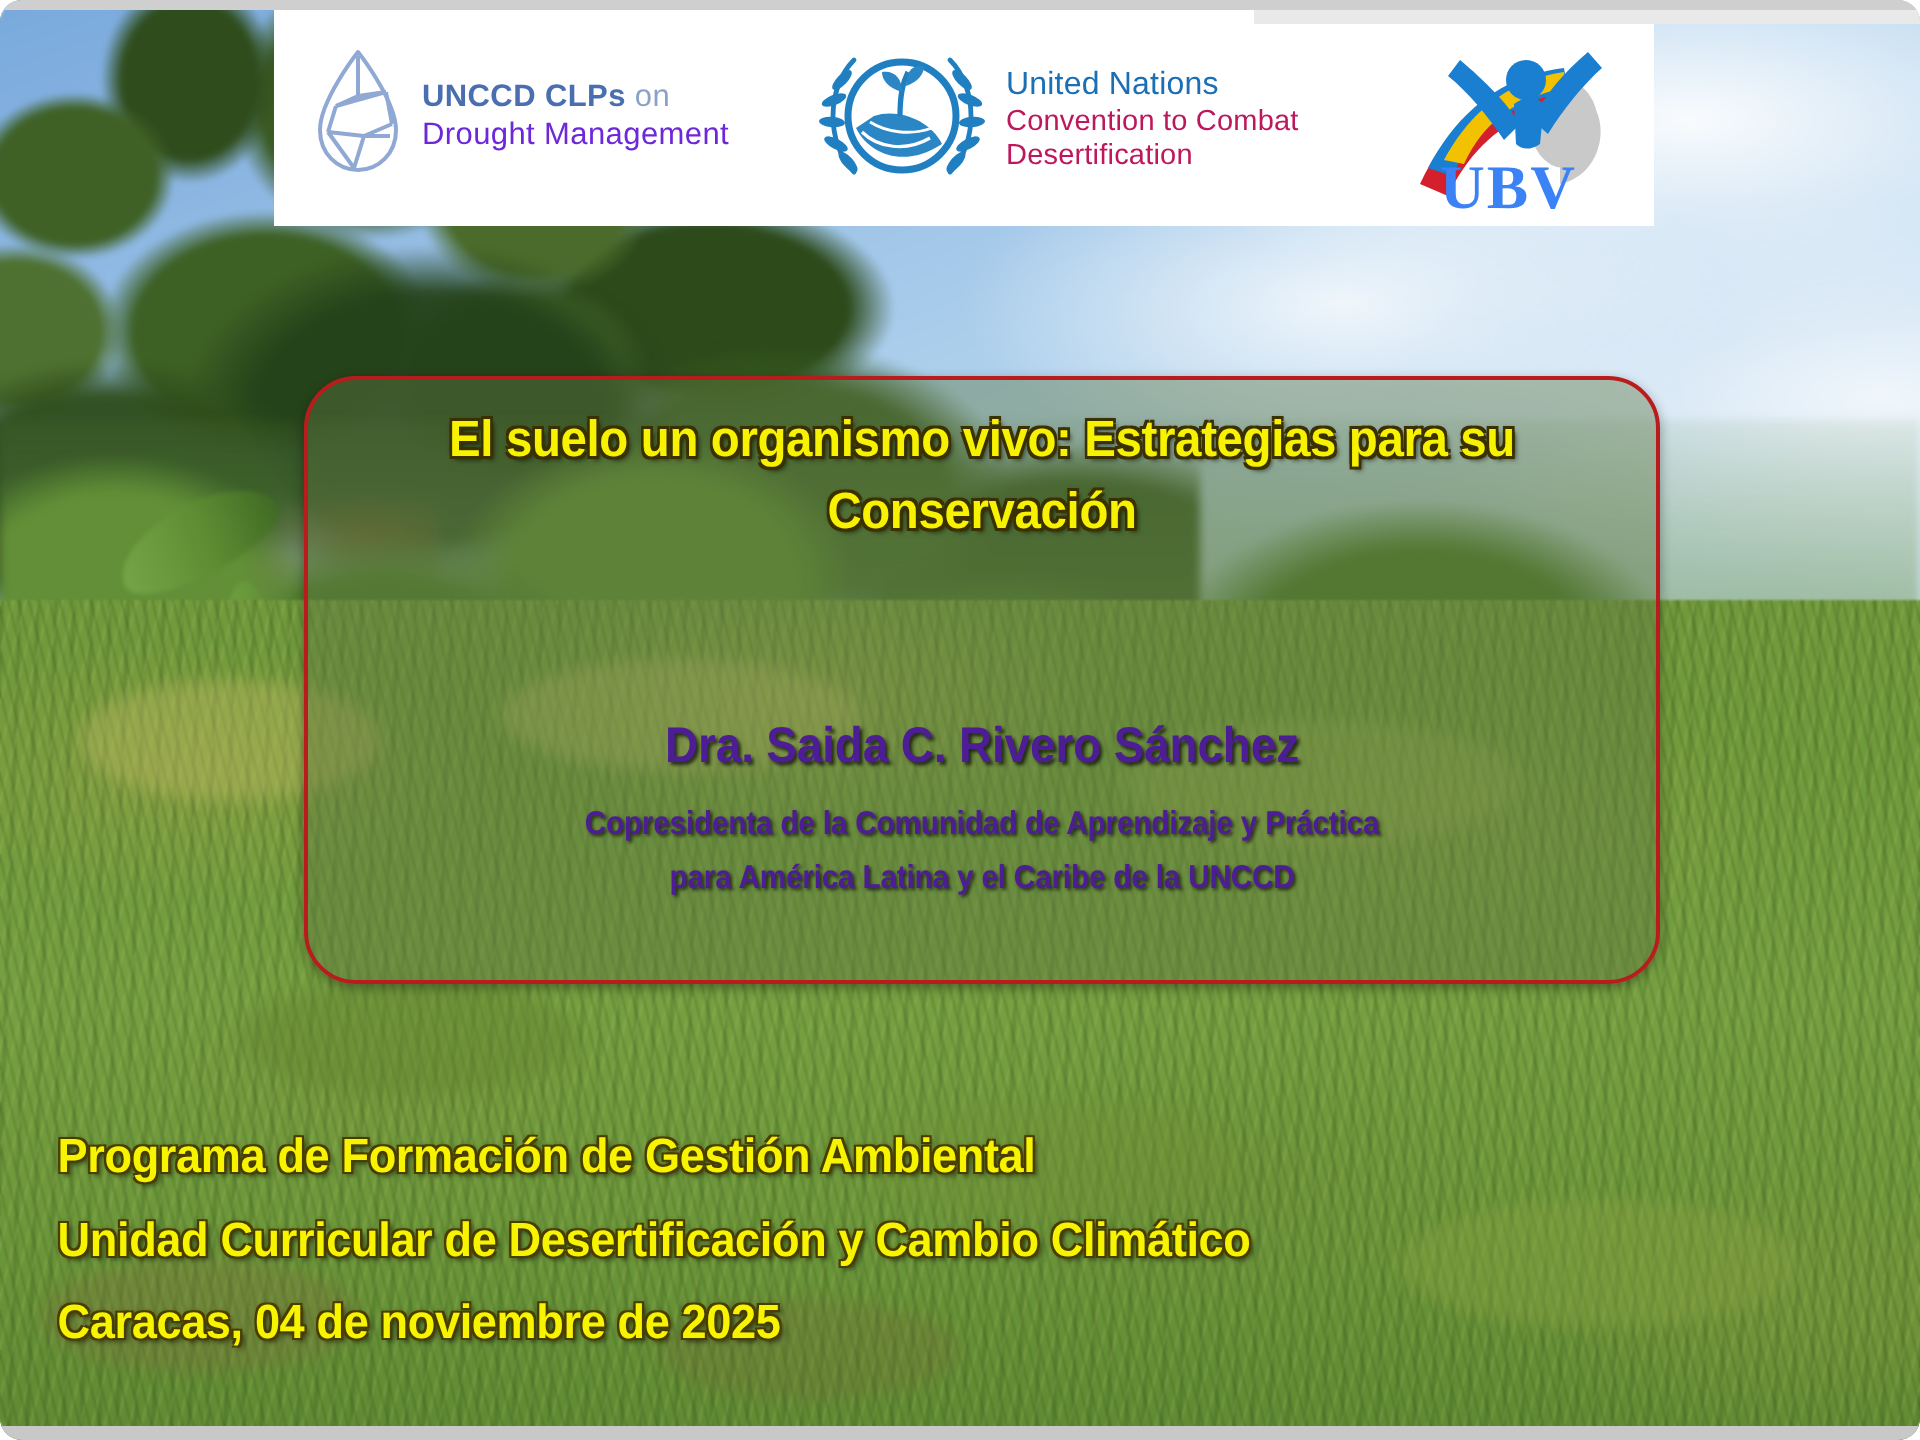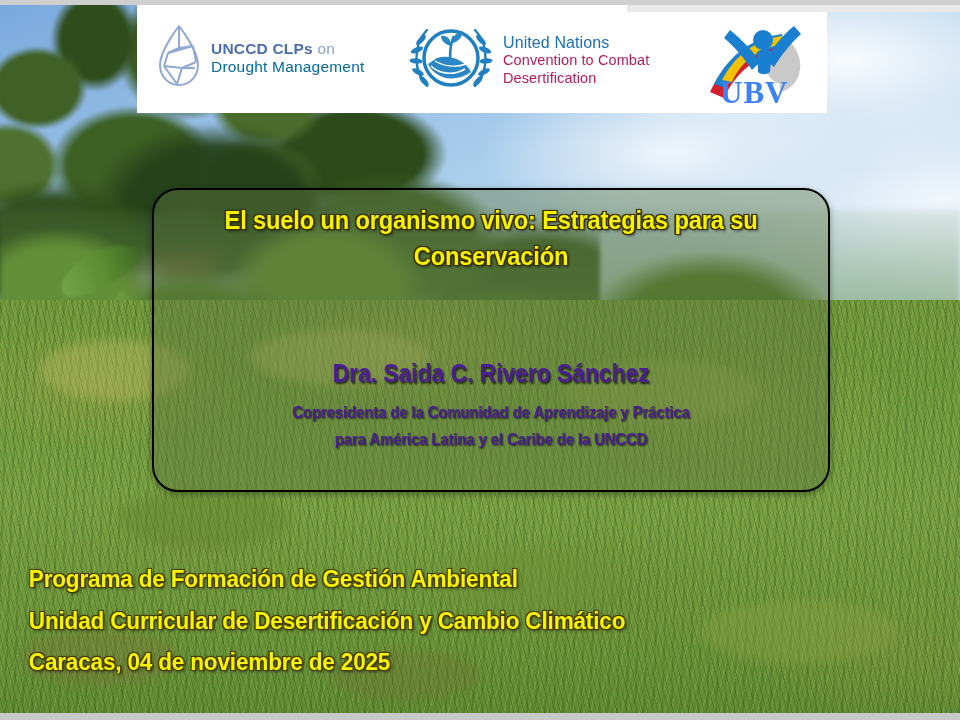--- a/index.html
+++ b/index.html
@@ -10,20 +10,21 @@
   body {
     font-family: "Liberation Sans", sans-serif;
   }
 
   .slide {
     position: relative;
     width: 960px;
     height: 720px;
     overflow: hidden;
     background: #8fae6a;
+    border-radius: 11px;
   }
 
   
   .photo {
     position: absolute;
     inset: 0;
     overflow: hidden;
   }
 
   
@@ -203,21 +204,21 @@
     font-weight: bold;
     letter-spacing: 0.2px;
     white-space: nowrap;
   }
   .clp-line1 .light {
     font-weight: normal;
     color: #8aa2c8;
   }
   .clp-line2 {
     font-size: 15.5px;
-    color: #0369a1;
+    color: #6d28d9;
     font-weight: normal;
     letter-spacing: 0.2px;
     white-space: nowrap;
   }
 
   
   .un-logo { left: 272px; top: 12px; }
   .un-text {
     margin-left: 10px;
     line-height: 1.22;
@@ -249,21 +250,21 @@
     letter-spacing: 1px;
   }
 
   
   .title-panel {
     position: absolute;
     left: 152px;
     top: 188px;
     width: 674px;
     height: 300px;
-    border: 2px solid #000000;
+    border: 2px solid #b91c1c;
     border-radius: 26px;
     background: rgba(96,118,64,0.42);
     box-shadow: 0 2px 6px rgba(0,0,0,0.35);
     z-index: 25;
   }
 
   .title-text {
     position: absolute;
     left: 30px;
     right: 30px;

